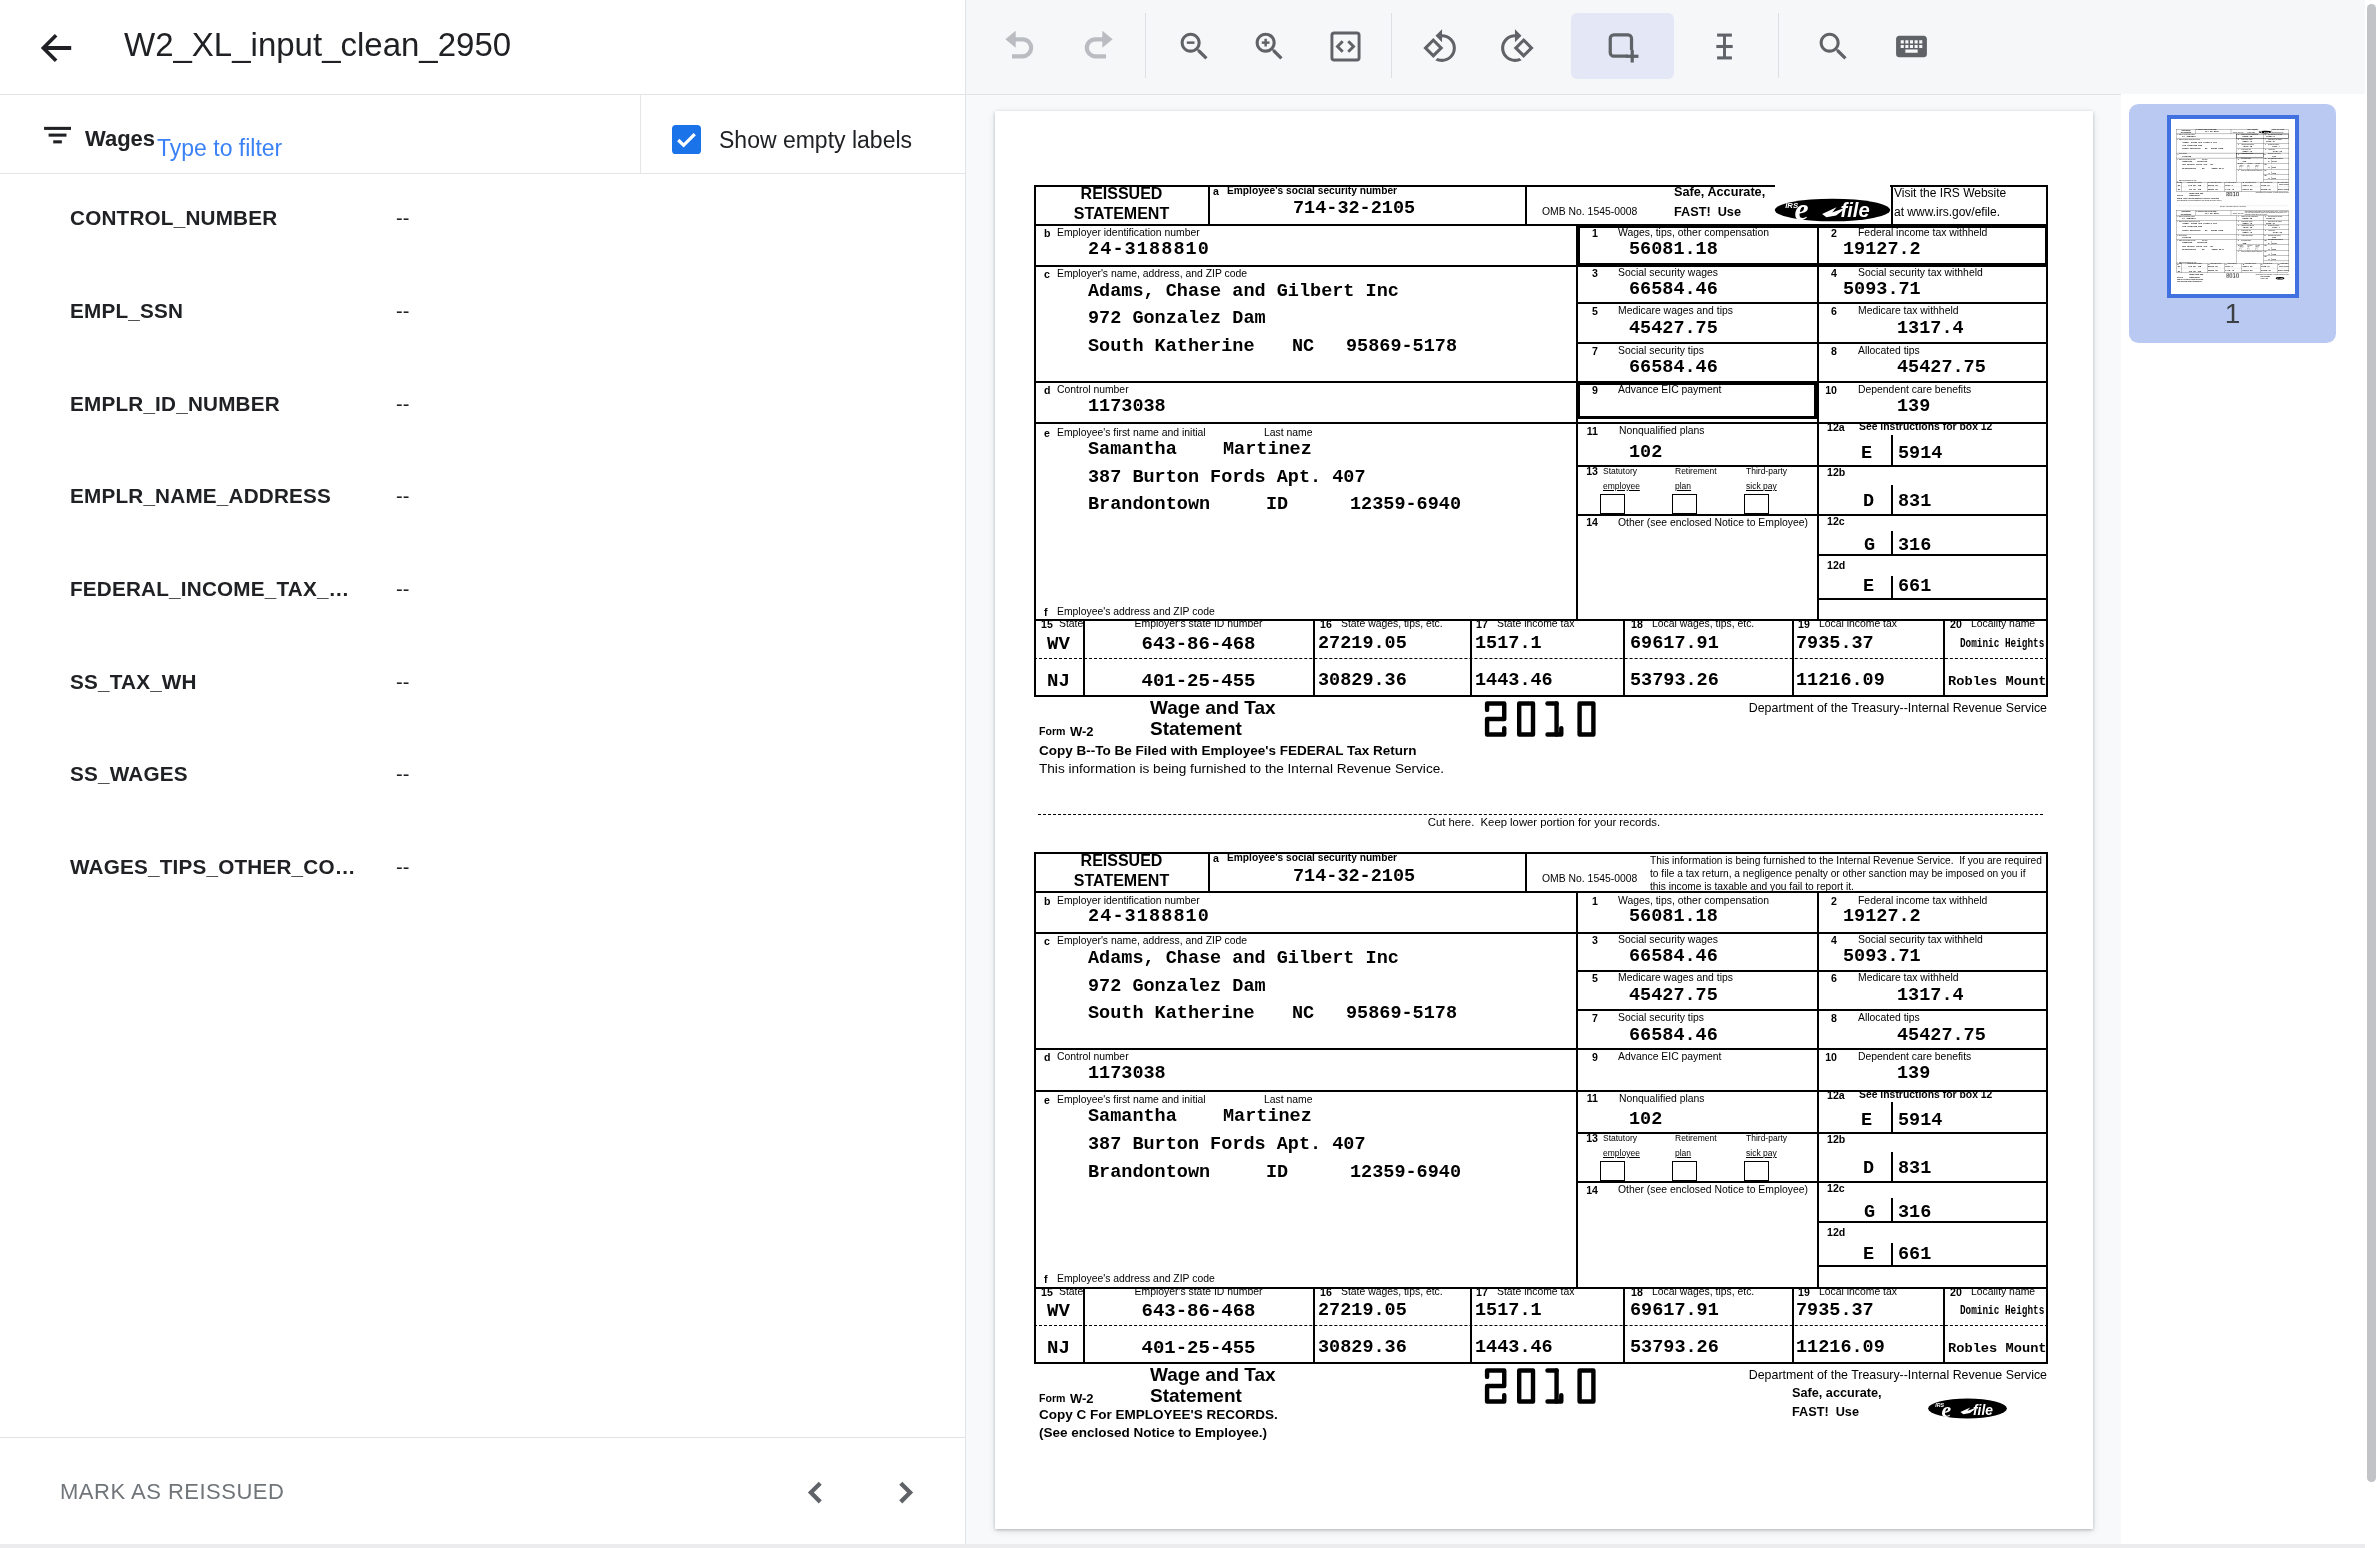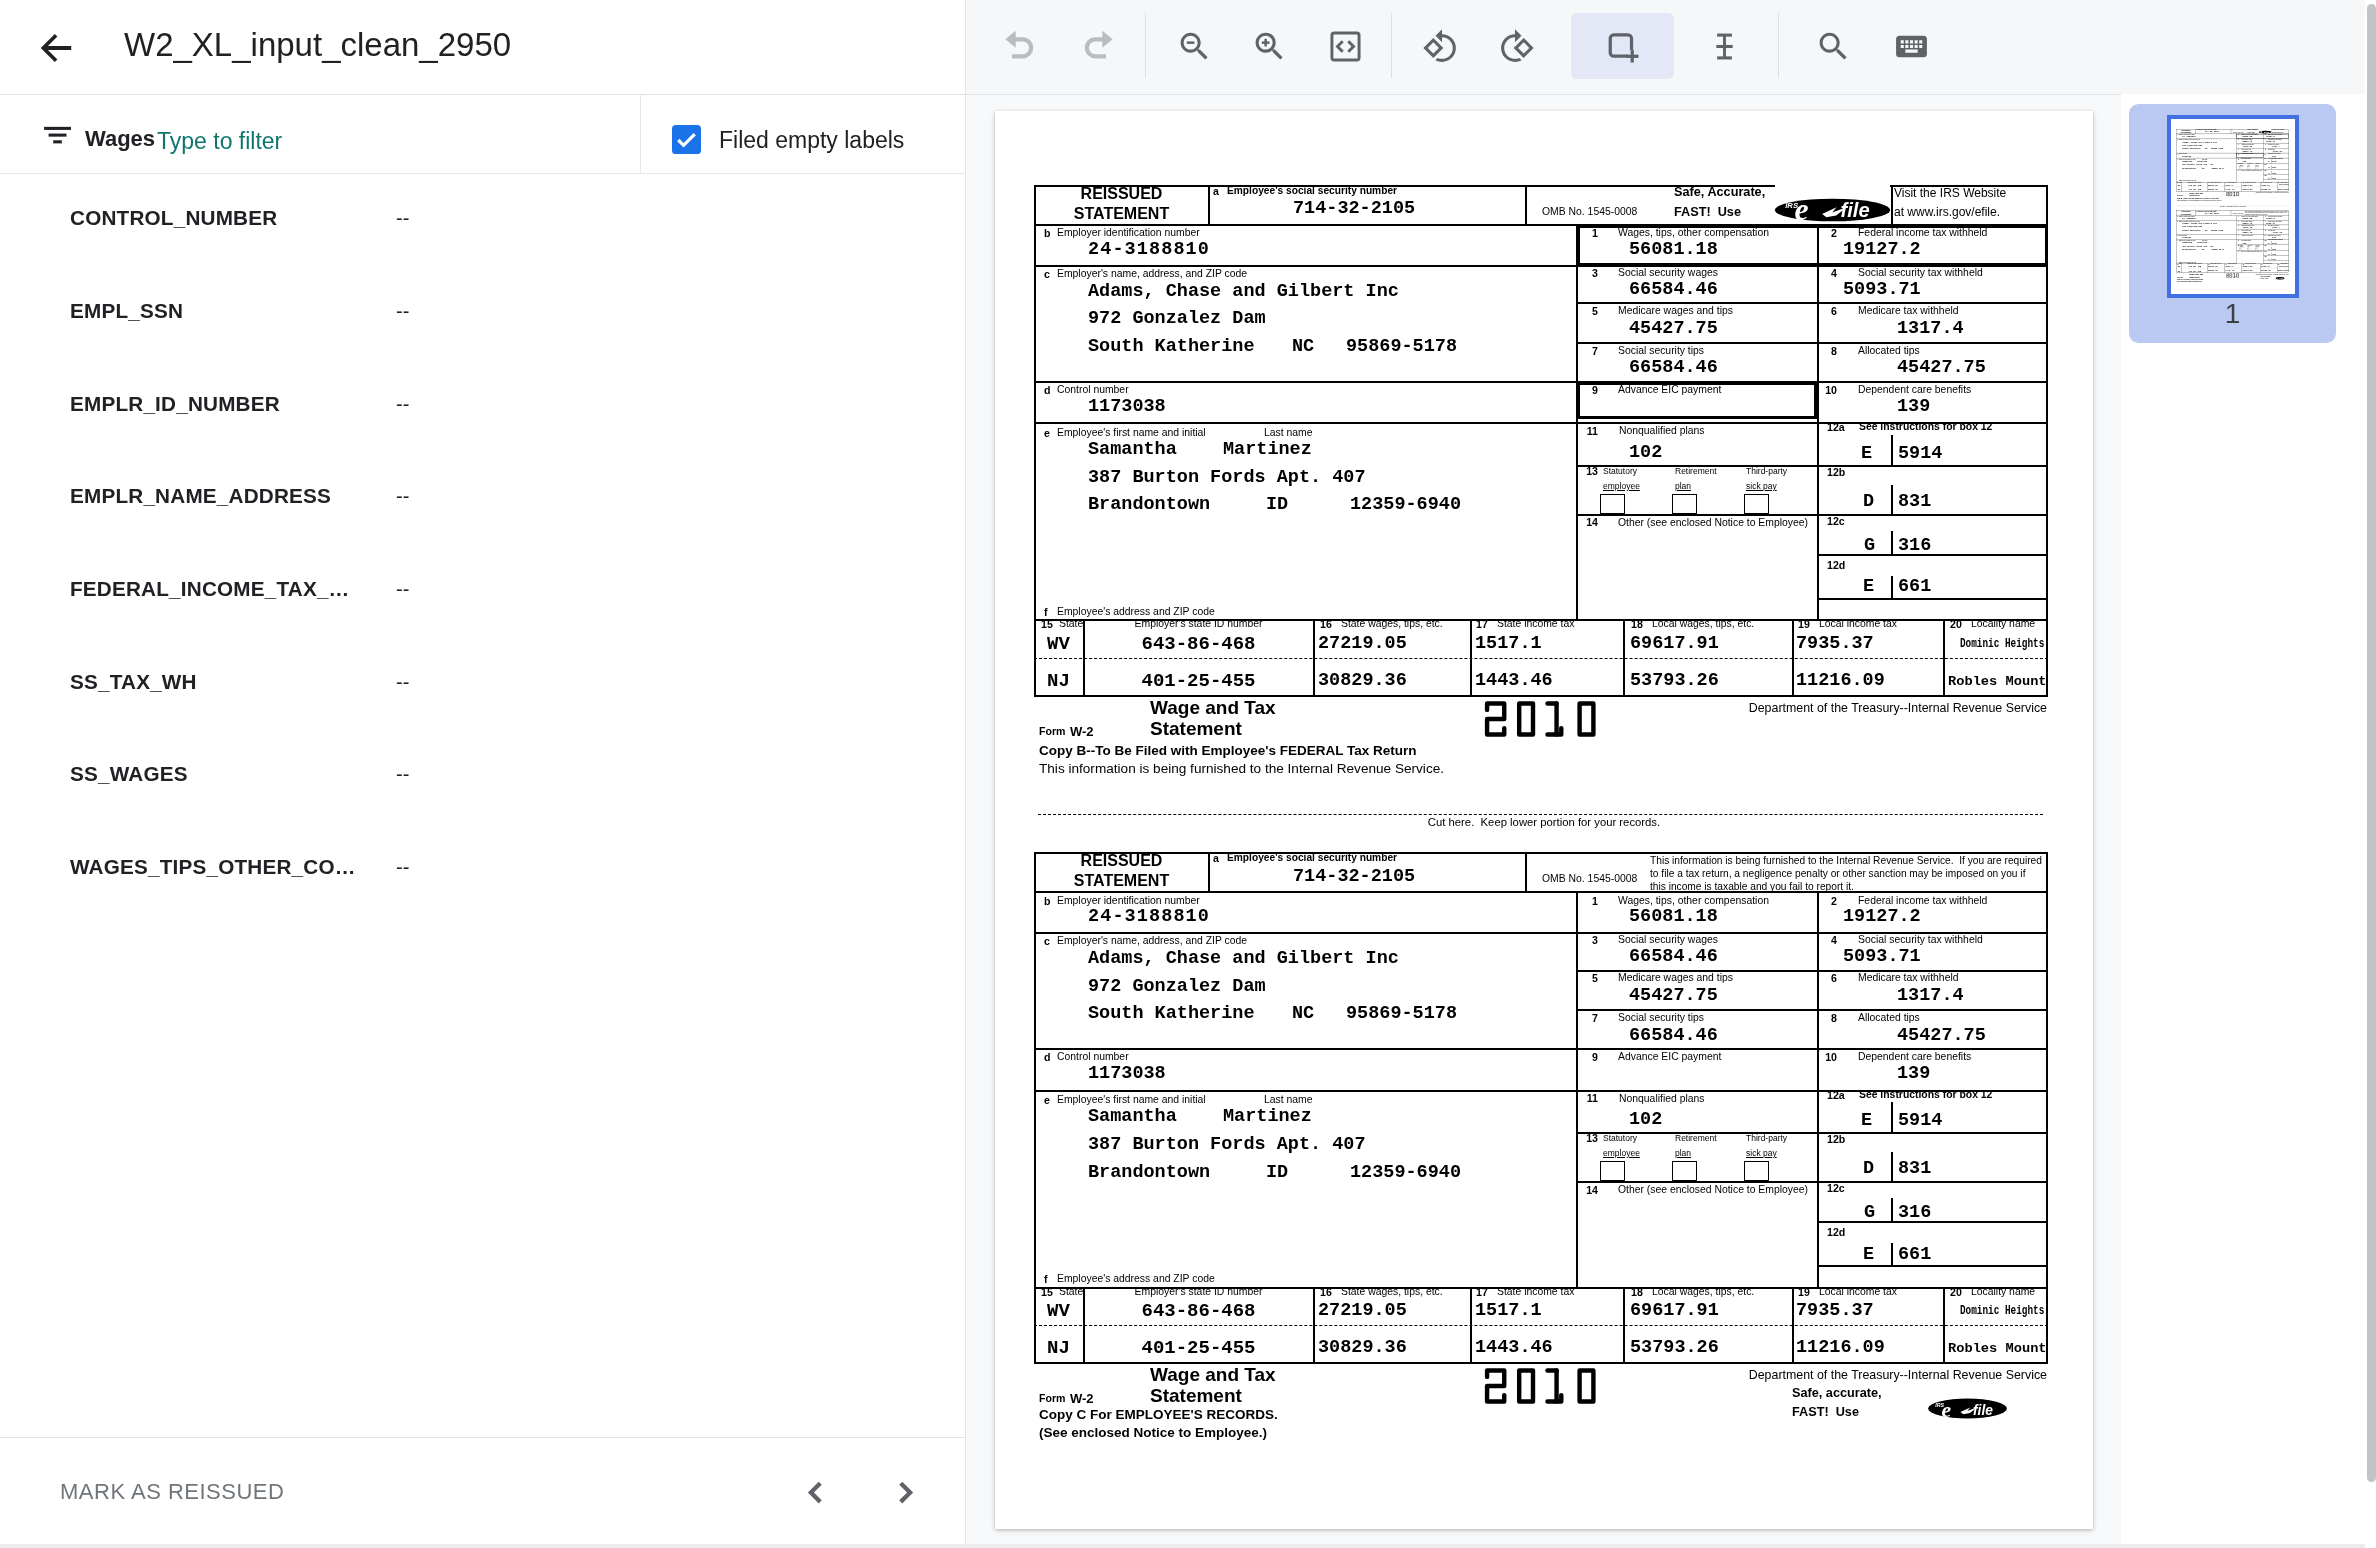--- a/index.html
+++ b/index.html
@@ -13,26 +13,26 @@
 <svg class="a" style="left:37px;top:29px" width="38" height="38" viewBox="0 0 40 40">
 <path d="M36 18 H11.5 L21.5 8 L18.7 5.2 L4 20 L18.7 34.8 L21.5 32 L11.5 22 H36 Z" fill="#202124"></path>
   </svg>
 <div class="t" style="left:124px;top:28px;font:33px/1 'Liberation Sans',sans-serif;color:#202124">W2_XL_input_clean_2950</div>
 <svg class="a" style="left:42px;top:123px" width="33" height="25" viewBox="0 0 34 26">
 <rect x="2" y="4" width="28" height="3.2" fill="#202124"></rect>
     <rect x="6.7" y="11" width="18.6" height="3.2" fill="#202124"></rect>
     <rect x="11.5" y="18" width="9" height="3.2" fill="#202124"></rect>
   </svg>
 <div class="t" style="left:85px;top:124px;font:bold 22px/1.4 'Liberation Sans',sans-serif;color:#202124">Wages</div>
-<div class="t" style="left:157px;top:125px;font:23px/1.4 'Liberation Sans',sans-serif;color:#0f766e">Type to filter</div>
+<div class="t" style="left:157px;top:132px;font:23px/1.4 'Liberation Sans',sans-serif;color:#3b82f6">Type to filter</div>
 <svg class="a" style="left:672px;top:125px" width="29" height="29" viewBox="0 0 30 30">
 <rect x="0" y="0" width="30" height="30" rx="4" fill="#1a73e8"></rect>
 <path d="M6.5 15.5 L12 21 L23.5 9.5" fill="none" stroke="#fff" stroke-width="3.4"></path>
   </svg>
-<div class="t" style="left:719px;top:127px;font:23px/1.2 'Liberation Sans',sans-serif;color:#202124">Filed empty labels</div>
+<div class="t" style="left:719px;top:127px;font:23px/1.2 'Liberation Sans',sans-serif;color:#202124">Show empty labels</div>
 <div class="t" style="left:70px;top:208px;font:bold 20.7px/1 'Liberation Sans',sans-serif;color:#202124;letter-spacing:0.2px">CONTROL_NUMBER</div>
 <div class="t" style="left:396px;top:208px;font:20px/1 'Liberation Sans',sans-serif;color:#202124">--</div>
 <div class="t" style="left:70px;top:301px;font:bold 20.7px/1 'Liberation Sans',sans-serif;color:#202124;letter-spacing:0.2px">EMPL_SSN</div>
 <div class="t" style="left:396px;top:301px;font:20px/1 'Liberation Sans',sans-serif;color:#202124">--</div>
 <div class="t" style="left:70px;top:394px;font:bold 20.7px/1 'Liberation Sans',sans-serif;color:#202124;letter-spacing:0.2px">EMPLR_ID_NUMBER</div>
 <div class="t" style="left:396px;top:394px;font:20px/1 'Liberation Sans',sans-serif;color:#202124">--</div>
 <div class="t" style="left:70px;top:486px;font:bold 20.7px/1 'Liberation Sans',sans-serif;color:#202124;letter-spacing:0.2px">EMPLR_NAME_ADDRESS</div>
 <div class="t" style="left:396px;top:486px;font:20px/1 'Liberation Sans',sans-serif;color:#202124">--</div>
 <div class="t" style="left:70px;top:579px;font:bold 20.7px/1 'Liberation Sans',sans-serif;color:#202124;letter-spacing:0.2px">FEDERAL_INCOME_TAX_…</div>
 <div class="t" style="left:396px;top:579px;font:20px/1 'Liberation Sans',sans-serif;color:#202124">--</div>

